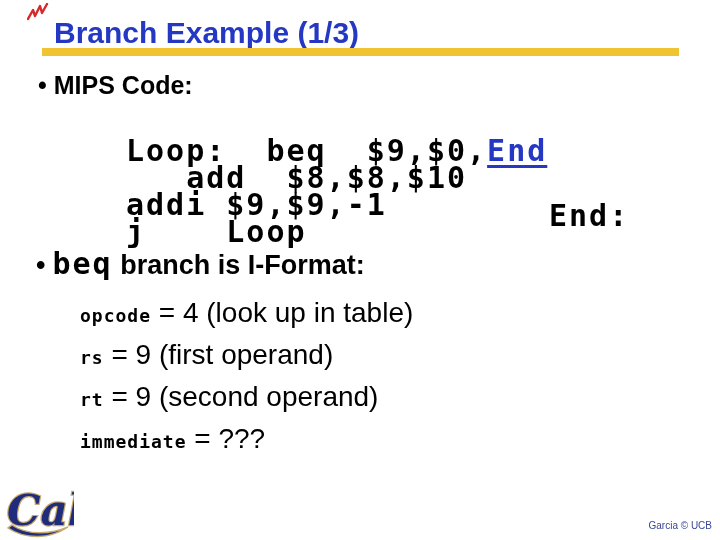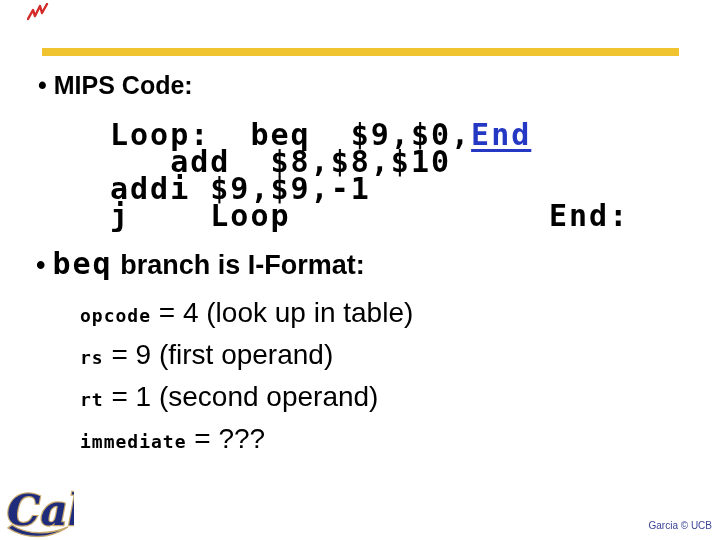--- a/index.html
+++ b/index.html
@@ -24,21 +24,21 @@
   .b1 { left:38px; top:70px; font-size:25px; font-weight:bold; line-height:30px; }
   .b2 { left:36px; top:249px; line-height:29px; font-weight:bold; font-size:27px; }
 
   .mono  { font-family:"DejaVu Sans Mono",monospace; font-weight:bold; }
   .m30   { font-size:30px; letter-spacing:2px; }
   .m26   { font-size:18px; letter-spacing:1px; }
   .sans27{ font-size:27px; font-weight:bold; white-space:pre; }
   .sans24{ font-size:28px; font-weight:normal; white-space:pre; }
 
   .code {
-    position:absolute; left:110px; top:121px; margin:0;
+    position:absolute; left:110px; top:121px; margin:16px;
     font-family:"DejaVu Sans Mono",monospace; font-weight:bold;
     font-size:30px; letter-spacing:2px; line-height:27px; color:#000;
     white-space:pre;
   }
   .code .link {
     color:#2438C4; text-decoration:underline;
     text-decoration-thickness:2.5px; text-underline-offset:4px;
     cursor:pointer;
   }
   .end-label {
@@ -62,37 +62,38 @@
 </style>
 </head>
 <body>
 
 <div class="slide">
 
   <svg class="corner-scribble" width="22" height="18" viewBox="0 0 22 18">
     <polyline points="1,16 6,7 8,13 13,3 15,10 20,1" fill="none" stroke="#D42A2A" stroke-width="2.4" stroke-linecap="round" stroke-linejoin="round"></polyline>
   </svg>
 
+  <h1 class="title">Branch Example (1/3)</h1>
   <div class="title-underline"></div>
 
   <div class="bullet-row b1"><span class="dot">•</span><span>MIPS Code:</span></div>
 
   <pre class="code"><span>Loop:  beq  $9,$0,</span><span class="link">End</span>
 <span>   add  $8,$8,$10</span>
 <span>addi $9,$9,-1</span>
 <span>j    Loop</span></pre>
 
   <div class="end-label">End:</div>
 
   <div class="bullet-row b2"><span class="dot">•</span><span class="mono m30">beq</span><span class="sans27"> branch is I-Format:</span></div>
 
   <div class="iformat">
     <div class="if-line"><span class="mono m26">opcode</span><span class="sans24"> = 4 (look up in table)</span></div>
     <div class="if-line"><span class="mono m26">rs</span><span class="sans24"> = 9 (first operand)</span></div>
-    <div class="if-line"><span class="mono m26">rt</span><span class="sans24"> = 1 (second operand)</span></div>
+    <div class="if-line"><span class="mono m26">rt</span><span class="sans24"> = 9 (second operand)</span></div>
     <div class="if-line"><span class="mono m26">immediate</span><span class="sans24"> = ???</span></div>
   </div>
 
   <svg class="cal-logo" width="72" height="59" viewBox="0 0 72 59">
     <path d="M6 47 C 24 59, 48 58, 66 46 C 50 53, 26 55, 10 44 Z" fill="#1F2C7C" stroke="#C8A96E" stroke-width="1.5"></path>
     <text x="5" y="44" font-family="DejaVu Serif, serif" font-style="italic" font-weight="bold" font-size="42" fill="#1F2C7C" stroke="#C8A96E" stroke-width="2.4" paint-order="stroke">Cal</text>
   </svg>
 
   <div class="footer-right">Garcia © UCB</div>
 

